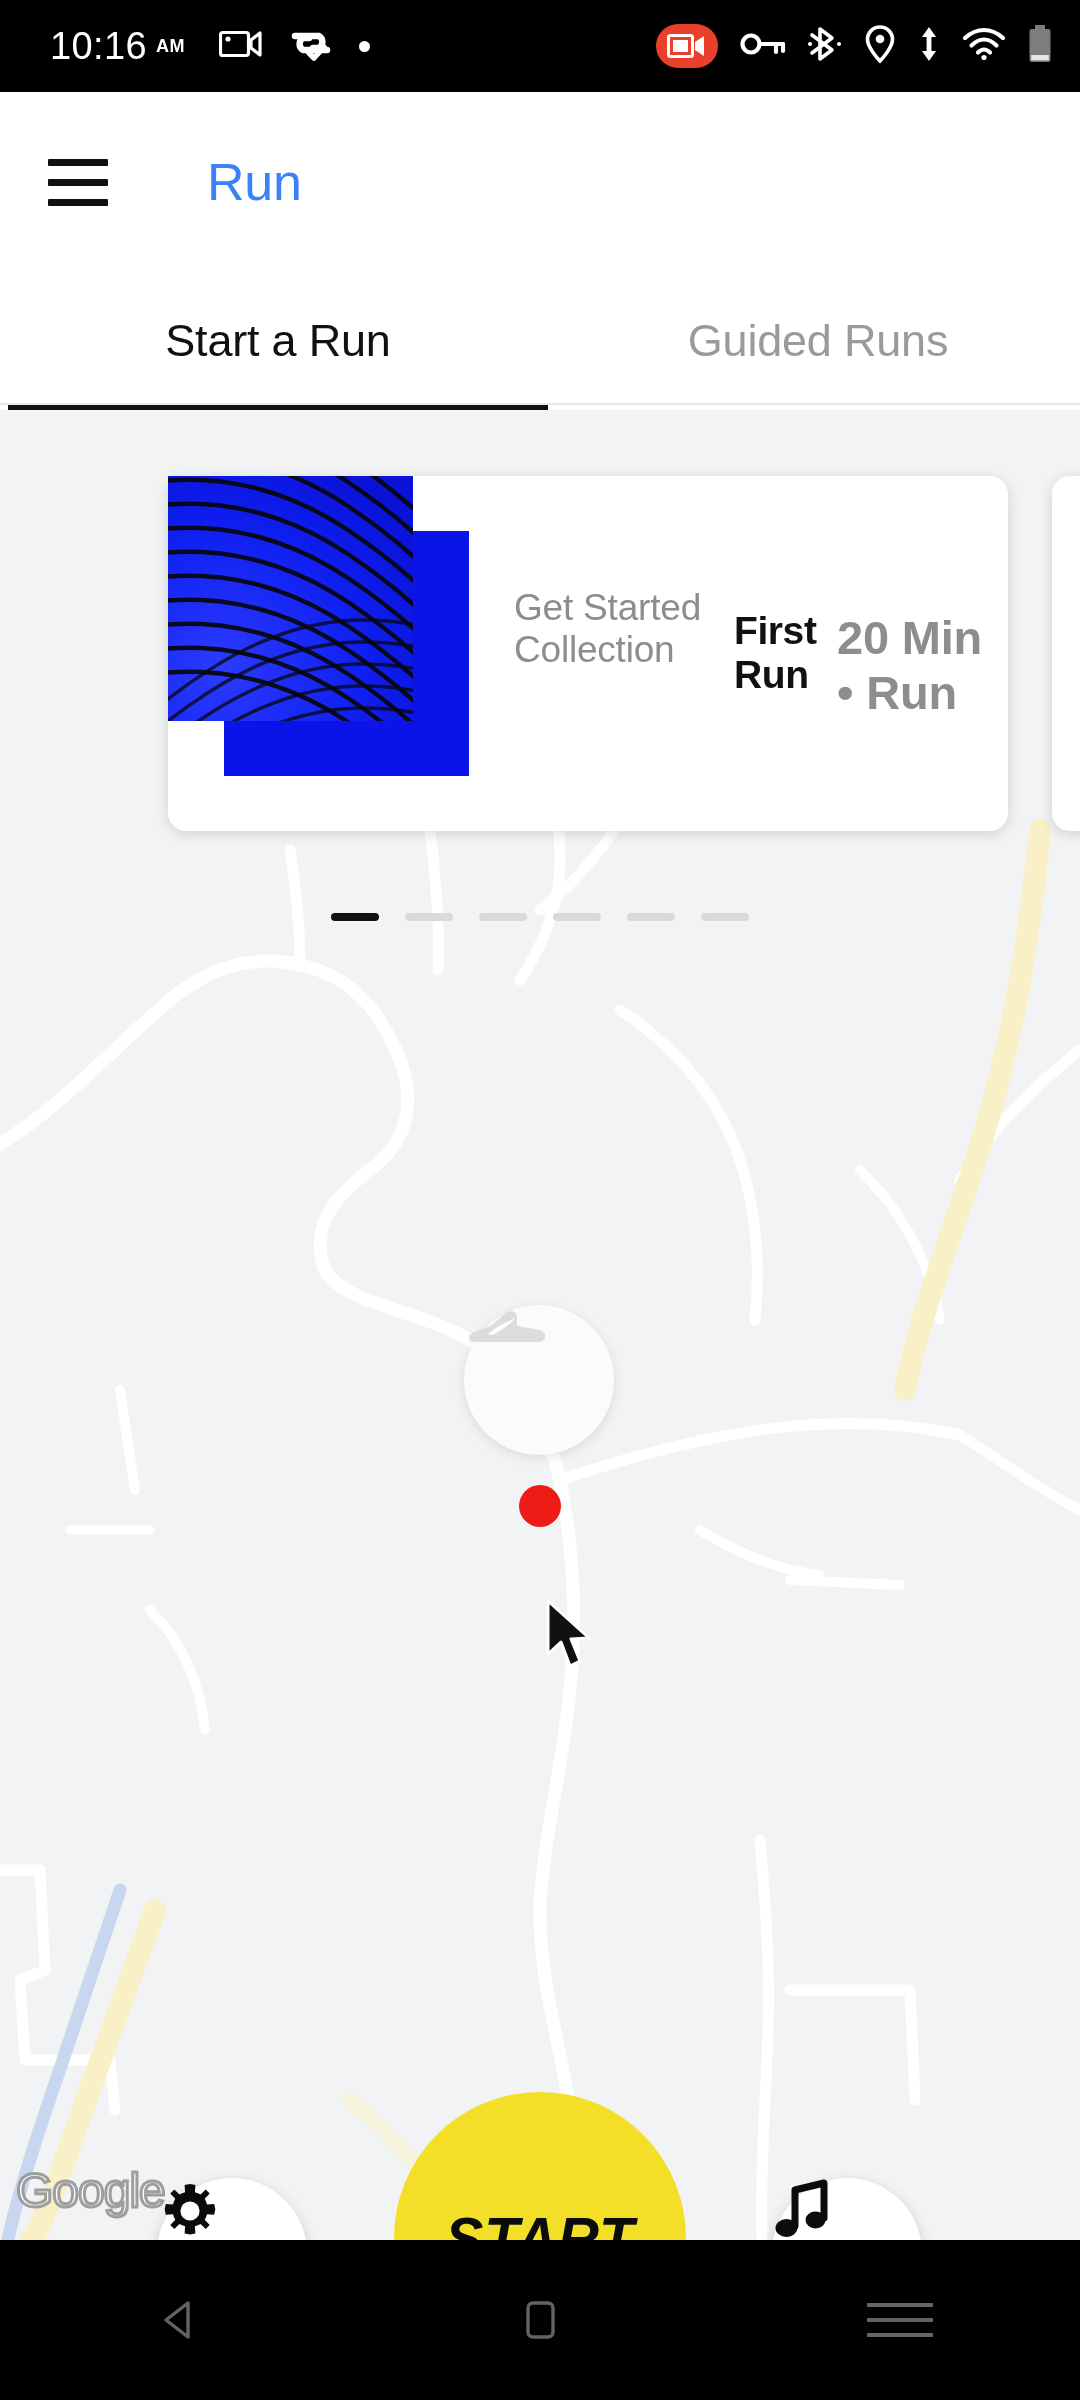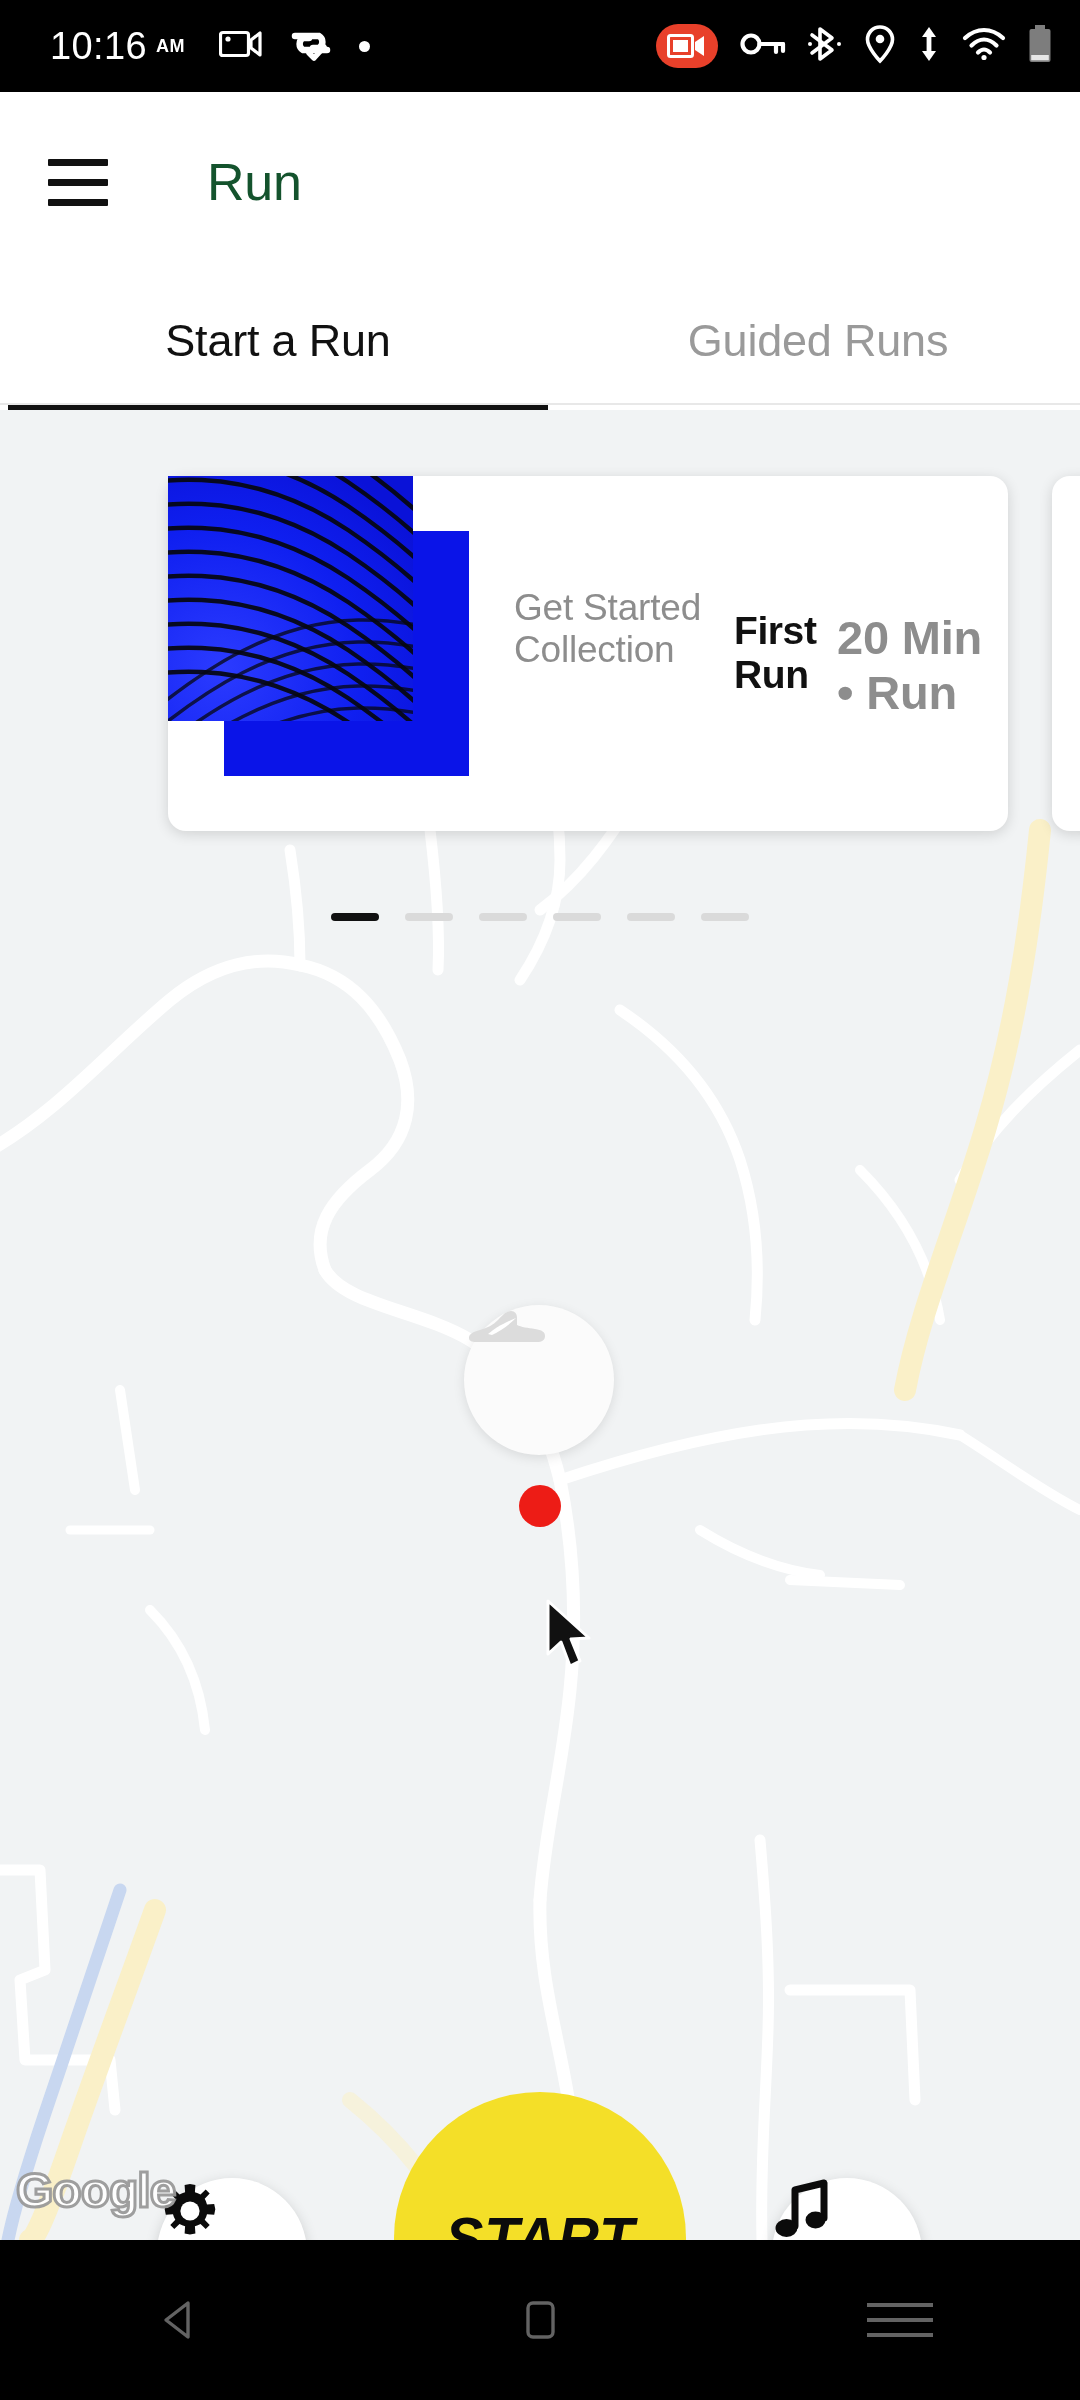--- a/index.html
+++ b/index.html
@@ -34,21 +34,21 @@
     position:absolute; top:92px; left:0; width:1080px; height:180px;
     background:#fff; display:flex; align-items:center;
   }
   .hamburger {
     width:96px; height:96px; margin-left:30px;
     display:flex; flex-direction:column; justify-content:center;
     align-items:center; gap:13px; cursor:pointer;
   }
   .hamburger span { display:block; width:60px; height:7px; background:#111; border-radius:1px; }
   .appbar-title {
-    font-size:52px; font-weight:400; color:#14532d; margin-left:81px; letter-spacing:-.2px;
+    font-size:52px; font-weight:400; color:#3b82f6; margin-left:81px; letter-spacing:-.2px;
   }
 
   
   .tabs {
     position:absolute; top:272px; left:8px; width:1080px; height:138px;
     background:#fff; display:flex;
   }
   .tab {
     flex:1; display:flex; align-items:center; justify-content:center;
     position:relative; cursor:pointer;
@@ -64,21 +64,21 @@
   }
 
   
   .map {
     position:absolute; top:410px; left:0; width:1080px; height:1830px;
     background:#f1f3f4; overflow:hidden;
   }
   .map svg { position:absolute; top:0; left:0; }
   .gwatermark {
     position:absolute; left:16px; bottom:22px;
-    font-size:48px; font-weight:700; letter-spacing:-1px;
+    font-size:48px; font-weight:400; letter-spacing:-1px;
     color:#fff; -webkit-text-stroke:3px #9a9a9a;
     font-family:"Liberation Sans",sans-serif;
     opacity:.95; text-shadow:0 1px 1px rgba(0,0,0,.05);
   }
 
   
   .carousel { position:absolute; top:66px; left:0; width:1080px; height:360px; }
   .card {
     position:absolute; top:0; left:168px; width:840px; height:355px;
     background:#fff; border-radius:18px;

